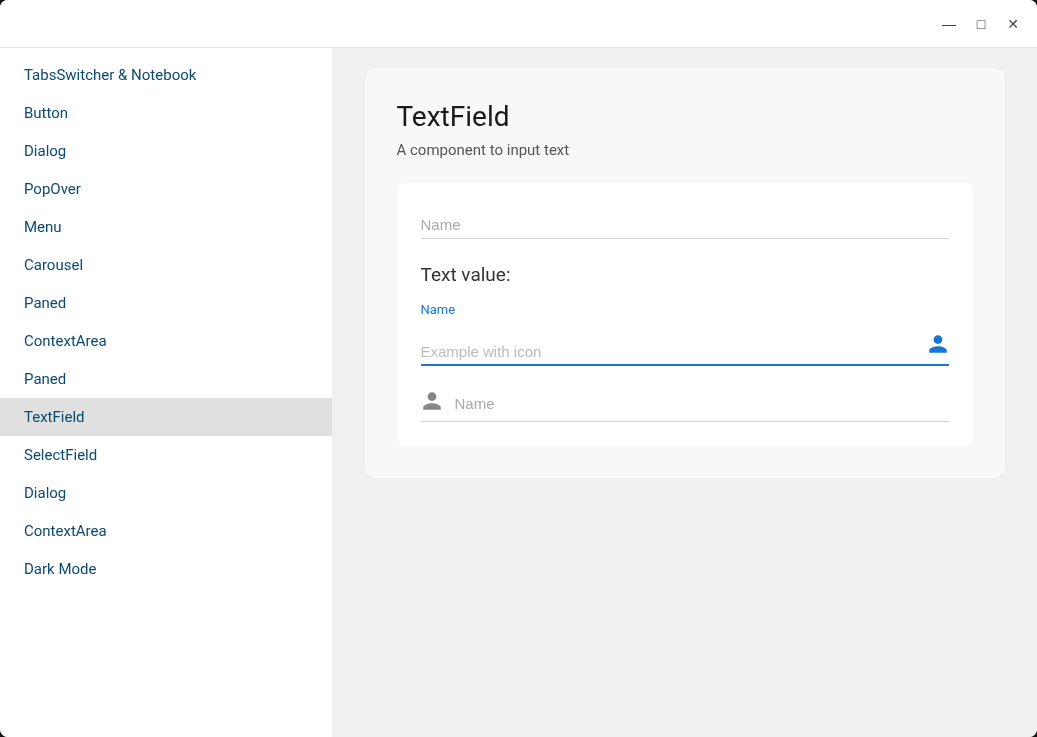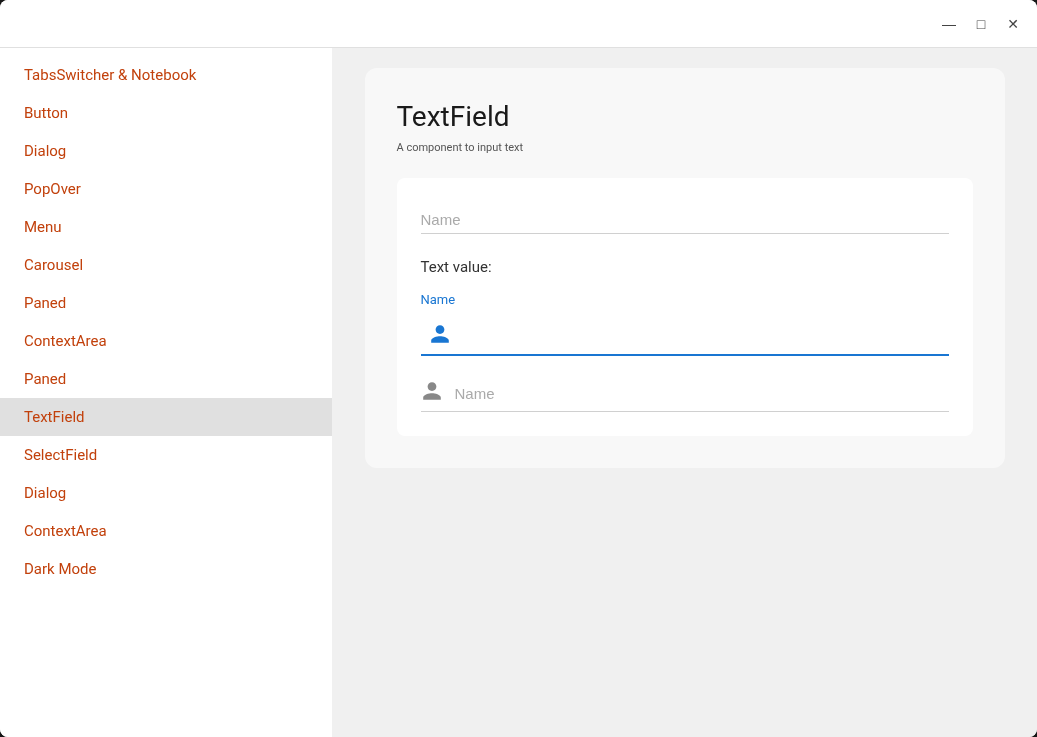--- a/index.html
+++ b/index.html
@@ -68,21 +68,21 @@
       width: 332px;
       background: #ffffff;
       overflow-y: auto;
       flex-shrink: 0;
       padding: 8px 0;
     }
 
     .sidebar-item {
       padding: 10px 24px;
       font-size: 15px;
-      color: #c2410c;
+      color: #0c4a6e;
       cursor: pointer;
       user-select: none;
       border-radius: 0;
     }
 
     .sidebar-item.active {
       background: #e0e0e0;
       font-weight: 400;
     }
 
@@ -105,39 +105,39 @@
     }
 
     .card-title {
       font-size: 28px;
       font-weight: 400;
       color: #1a1a1a;
       margin-bottom: 8px;
     }
 
     .card-subtitle {
-      font-size: 11px;
+      font-size: 15px;
       color: #555;
       margin-bottom: 24px;
     }
 
     .demo-area {
       background: #ffffff;
       border-radius: 8px;
       padding: 24px;
     }
 
     .field-icon {
       color: #1976d2;
       font-size: 20px;
       margin-left: 8px;
     }
 
     .text-value-label {
-      font-size: 15px;
+      font-size: 19px;
       color: #333;
       margin-bottom: 16px;
     }
 
     
     .float-label-group {
       position: relative;
       margin-bottom: 8px;
     }
 
@@ -268,20 +268,21 @@
             <div class="first-field-inner">
               <input type="text" placeholder="Name" style="">
             </div>
           </div>
 
           <div class="text-value-label">Text value:</div>
 
           <div class="float-label-group focused">
             <div class="active-field-label">Name</div>
             <div class="name-input-wrapper active-field">
+              <input type="text" placeholder="Example with icon" style="">
               <span class="field-icon">
                 <svg xmlns="http://www.w3.org/2000/svg" width="22" height="22" viewBox="0 0 24 24" fill="#1976d2">
                   <path d="M12 12c2.7 0 4.8-2.1 4.8-4.8S14.7 2.4 12 2.4 7.2 4.5 7.2 7.2 9.3 12 12 12zm0 2.4c-3.2 0-9.6 1.6-9.6 4.8v2.4h19.2v-2.4c0-3.2-6.4-4.8-9.6-4.8z"></path>
                 </svg>
               </span>
             </div>
           </div>
 
           <div class="bottom-field">
             <span class="person-icon">

